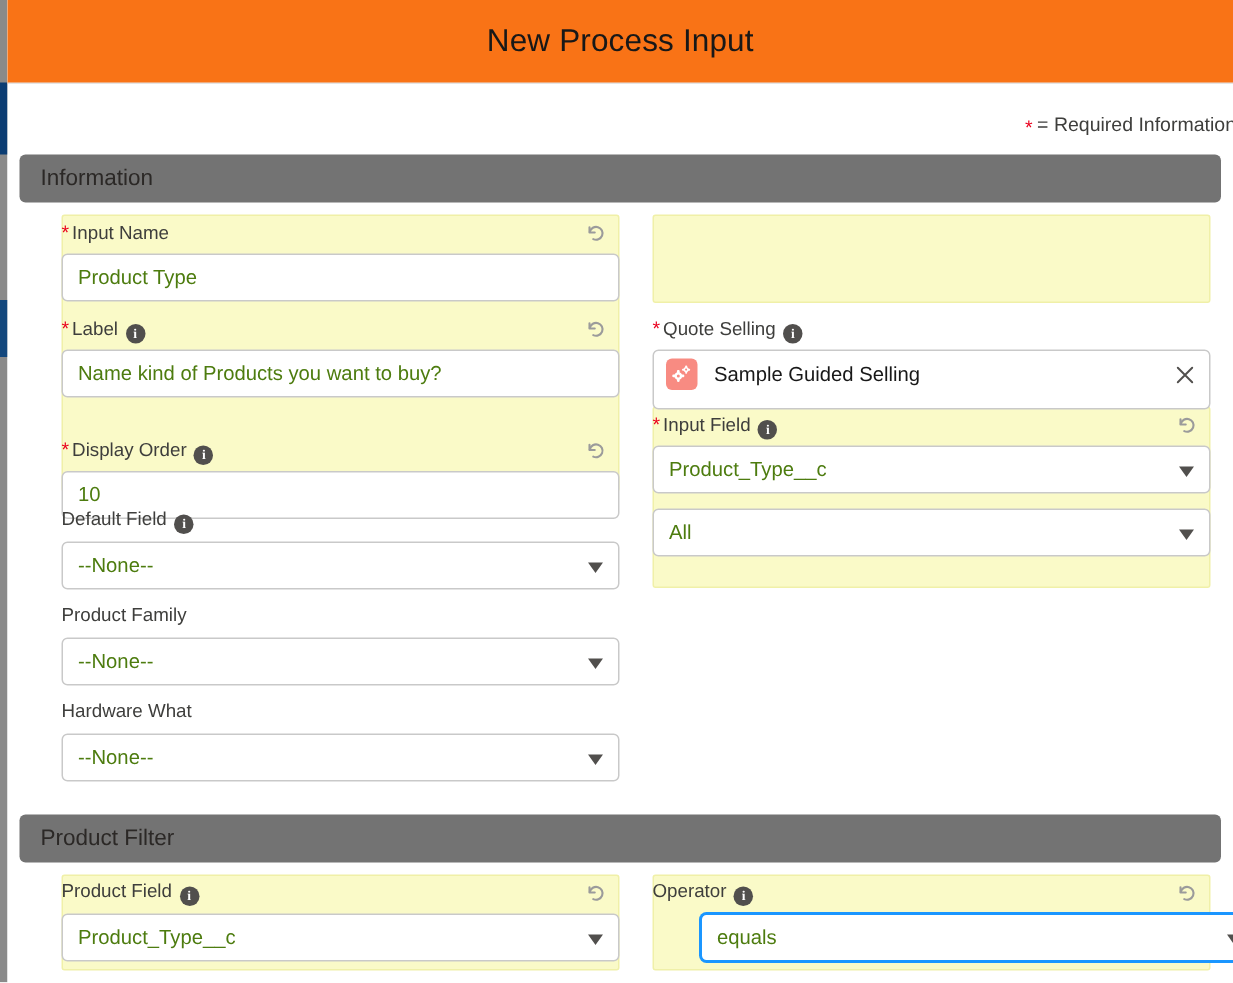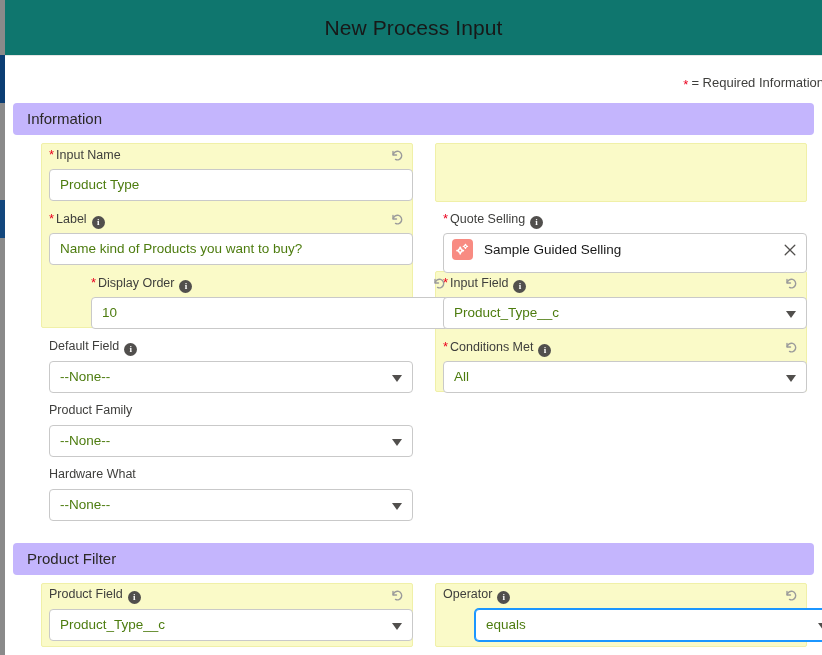--- a/index.html
+++ b/index.html
@@ -44,21 +44,21 @@
     left: 5px; top: 0;
     width: 817px; height: 655px;
     background: #ffffff;
   }
 
   
   .modal-header {
     position: absolute;
     left: 0; top: 0;
     width: 817px; height: 56px;
-    background: #0f766e;
+    background: #f97316;
     border-bottom: 1px solid #e5e5e5;
   }
   .modal-title {
     position: absolute;
     left: 0; top: 0;
     width: 817px; height: 56px;
     line-height: 56px;
     text-align: center;
     font-size: 21px;
     color: #181818;
@@ -80,21 +80,21 @@
     top: 2px;
     margin-right: 3px;
   }
 
   
   .section-header {
     position: absolute;
     left: 8px;
     width: 801px;
     height: 32px;
-    background: #c4b5fd;
+    background: #737373;
     border-radius: 4px;
   }
   .section-header-label {
     position: absolute;
     left: 14px; top: 0;
     height: 32px; line-height: 32px;
     font-size: 15px;
     color: #2b2826;
   }
 
@@ -104,21 +104,21 @@
 
   
   .hl {
     position: absolute;
     background: #fafac8;
     border: 1px solid #f0f0a8;
     border-radius: 2px;
   }
 
   
-  .field { position: absolute; padding-left: 8px; }
+  .field { position: absolute; }
 
   .field-label {
     position: relative;
     display: block;
     height: 18px;
     font-size: 12.5px;
     color: #3e3e3c;
     white-space: nowrap;
     margin-bottom: 4px;
   }
@@ -270,21 +270,21 @@
       <span class="field-label"><span class="req">*</span><span>Label</span><i class="info-icon">i</i></span>
       <div class="undo-icon" style="right:8px; top:0;">
         <svg width="16" height="16" viewBox="0 0 16 16">
             <path d="M4 4.5 L4 8 L7.5 8" fill="none" stroke="#9b9b9b" stroke-width="1.4" stroke-linecap="round" stroke-linejoin="round"></path>
             <path d="M4.2 7.6 A4.3 4.3 0 1 1 6.5 12.4" fill="none" stroke="#9b9b9b" stroke-width="1.4" stroke-linecap="round"></path>
           </svg>
       </div>
       <div class="ctl">Name kind of Products you want to buy?</div>
     </div>
 
-    <div class="field col-left" style="top:275px;margin-left:42px;">
+    <div class="field col-left" style="top:292px;">
       <span class="field-label"><span class="req">*</span><span>Display Order</span><i class="info-icon">i</i></span>
       <div class="undo-icon" style="right:8px; top:0;">
         <svg width="16" height="16" viewBox="0 0 16 16">
             <path d="M4 4.5 L4 8 L7.5 8" fill="none" stroke="#9b9b9b" stroke-width="1.4" stroke-linecap="round" stroke-linejoin="round"></path>
             <path d="M4.2 7.6 A4.3 4.3 0 1 1 6.5 12.4" fill="none" stroke="#9b9b9b" stroke-width="1.4" stroke-linecap="round"></path>
           </svg>
       </div>
       <div class="ctl">10</div>
     </div>
 
@@ -347,21 +347,20 @@
             <path d="M4.2 7.6 A4.3 4.3 0 1 1 6.5 12.4" fill="none" stroke="#9b9b9b" stroke-width="1.4" stroke-linecap="round"></path>
           </svg>
       </div>
       <div class="ctl select">
         <span>Product_Type__c</span>
         <span class="caret"></span>
       </div>
     </div>
 
     <div class="field col-right" style="top:339px;">
-      <span class="field-label"><span class="req">*</span><span>Conditions Met</span><i class="info-icon">i</i></span>
       <div class="undo-icon" style="right:8px; top:0;">
         <svg width="16" height="16" viewBox="0 0 16 16">
             <path d="M4 4.5 L4 8 L7.5 8" fill="none" stroke="#9b9b9b" stroke-width="1.4" stroke-linecap="round" stroke-linejoin="round"></path>
             <path d="M4.2 7.6 A4.3 4.3 0 1 1 6.5 12.4" fill="none" stroke="#9b9b9b" stroke-width="1.4" stroke-linecap="round"></path>
           </svg>
       </div>
       <div class="ctl select">
         <span>All</span>
         <span class="caret"></span>
       </div>

